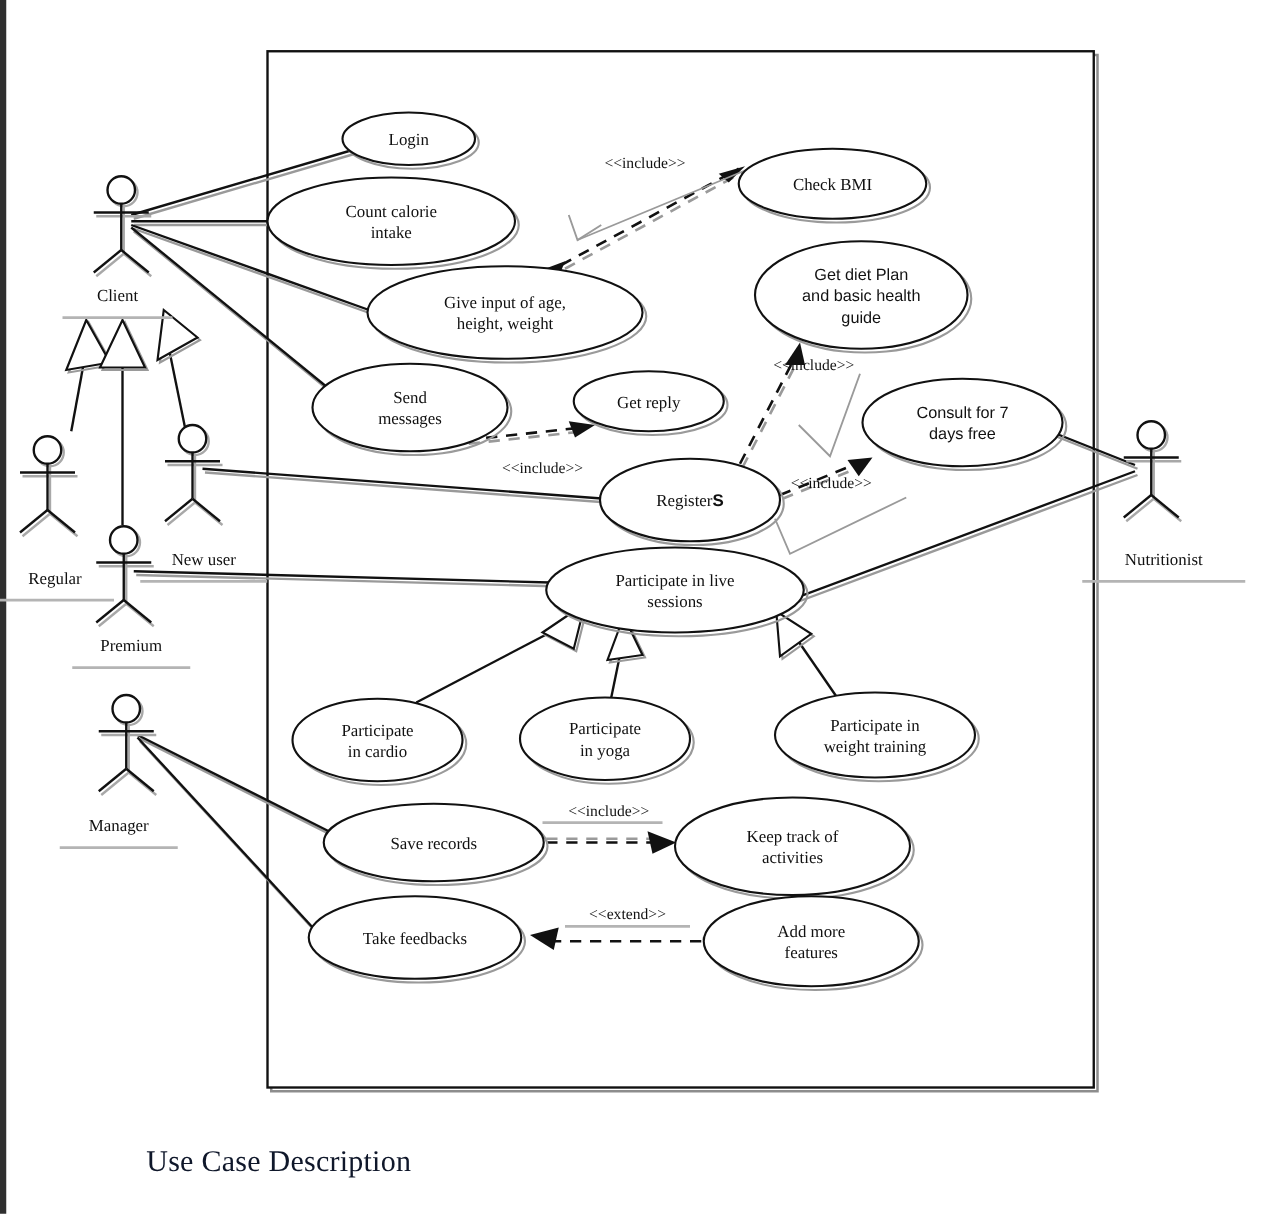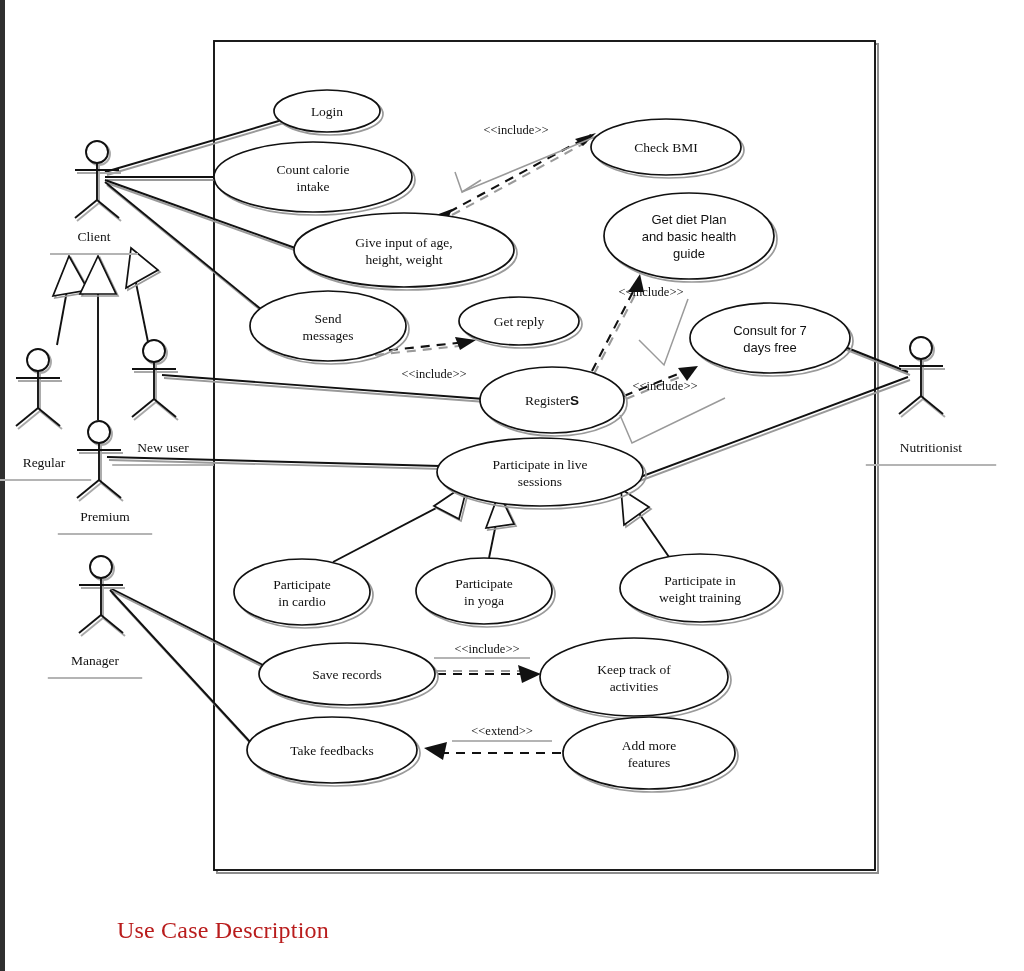--- a/index.html
+++ b/index.html
@@ -28,21 +28,21 @@
     font-family:"Liberation Serif", serif;
     font-size:12.5px; fill:#111; text-anchor:middle;
   }
   .reg-s{
     font-family:"Liberation Sans", sans-serif;
     font-size:13.5px; font-weight:bold; fill:#111;
   }
   #footer-title{
     position:absolute;left:117px;top:917px;
     font-family:"Liberation Serif", serif;
-    font-size:24px; color:#b91c1c; letter-spacing:0.2px;
+    font-size:24px; color:#0f172a; letter-spacing:0.2px;
     white-space:nowrap;
   }
   .ell{fill:#ffffff;stroke:#111;stroke-width:1.7;}
   .ell-sh{fill:none;stroke:#9a9a9a;stroke-width:1.7;}
   .assoc{stroke:#111;stroke-width:1.9;fill:none;}
   .assoc-sh{stroke:#9a9a9a;stroke-width:1.9;fill:none;}
   .dep{stroke:#111;stroke-width:2.1;fill:none;stroke-dasharray:9 7;}
   .dep-sh{stroke:#9a9a9a;stroke-width:2.1;fill:none;stroke-dasharray:9 7;}
   .stick{stroke:#111;stroke-width:1.9;fill:none;}
   .stick-sh{stroke:#a8a8a8;stroke-width:1.9;fill:none;}

